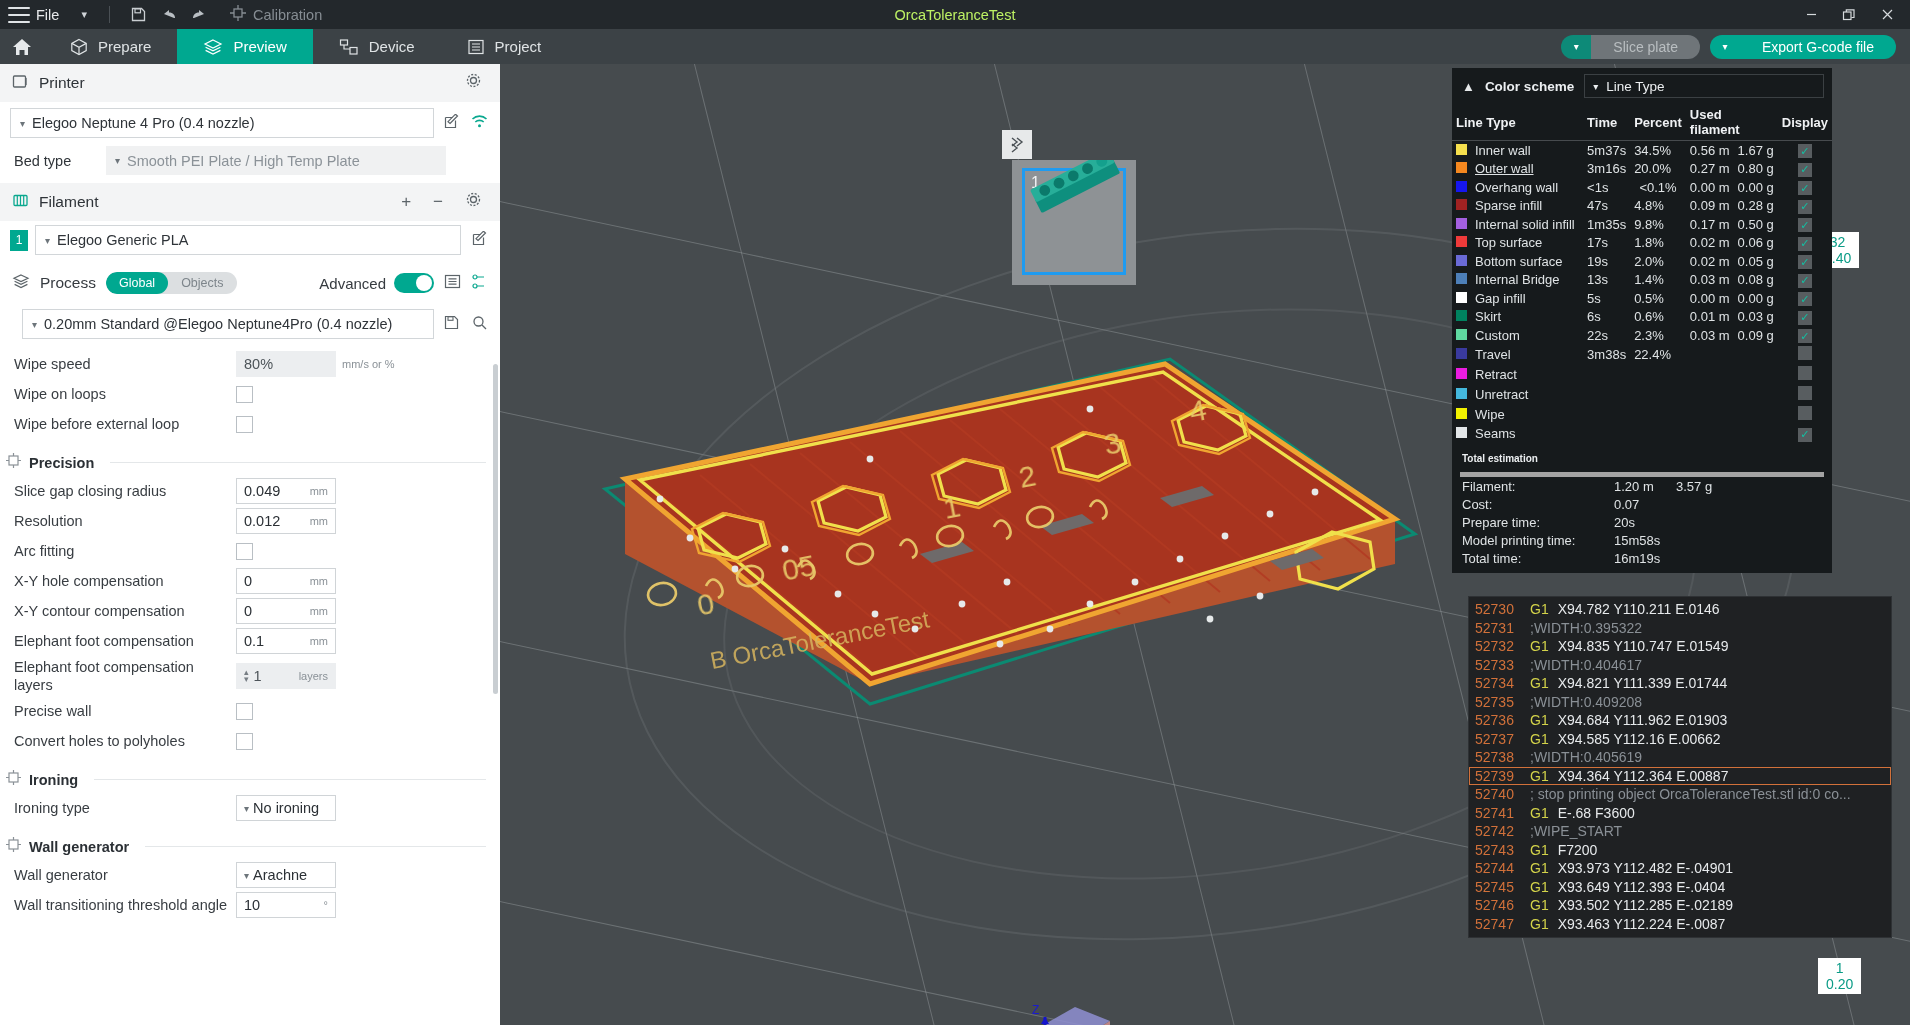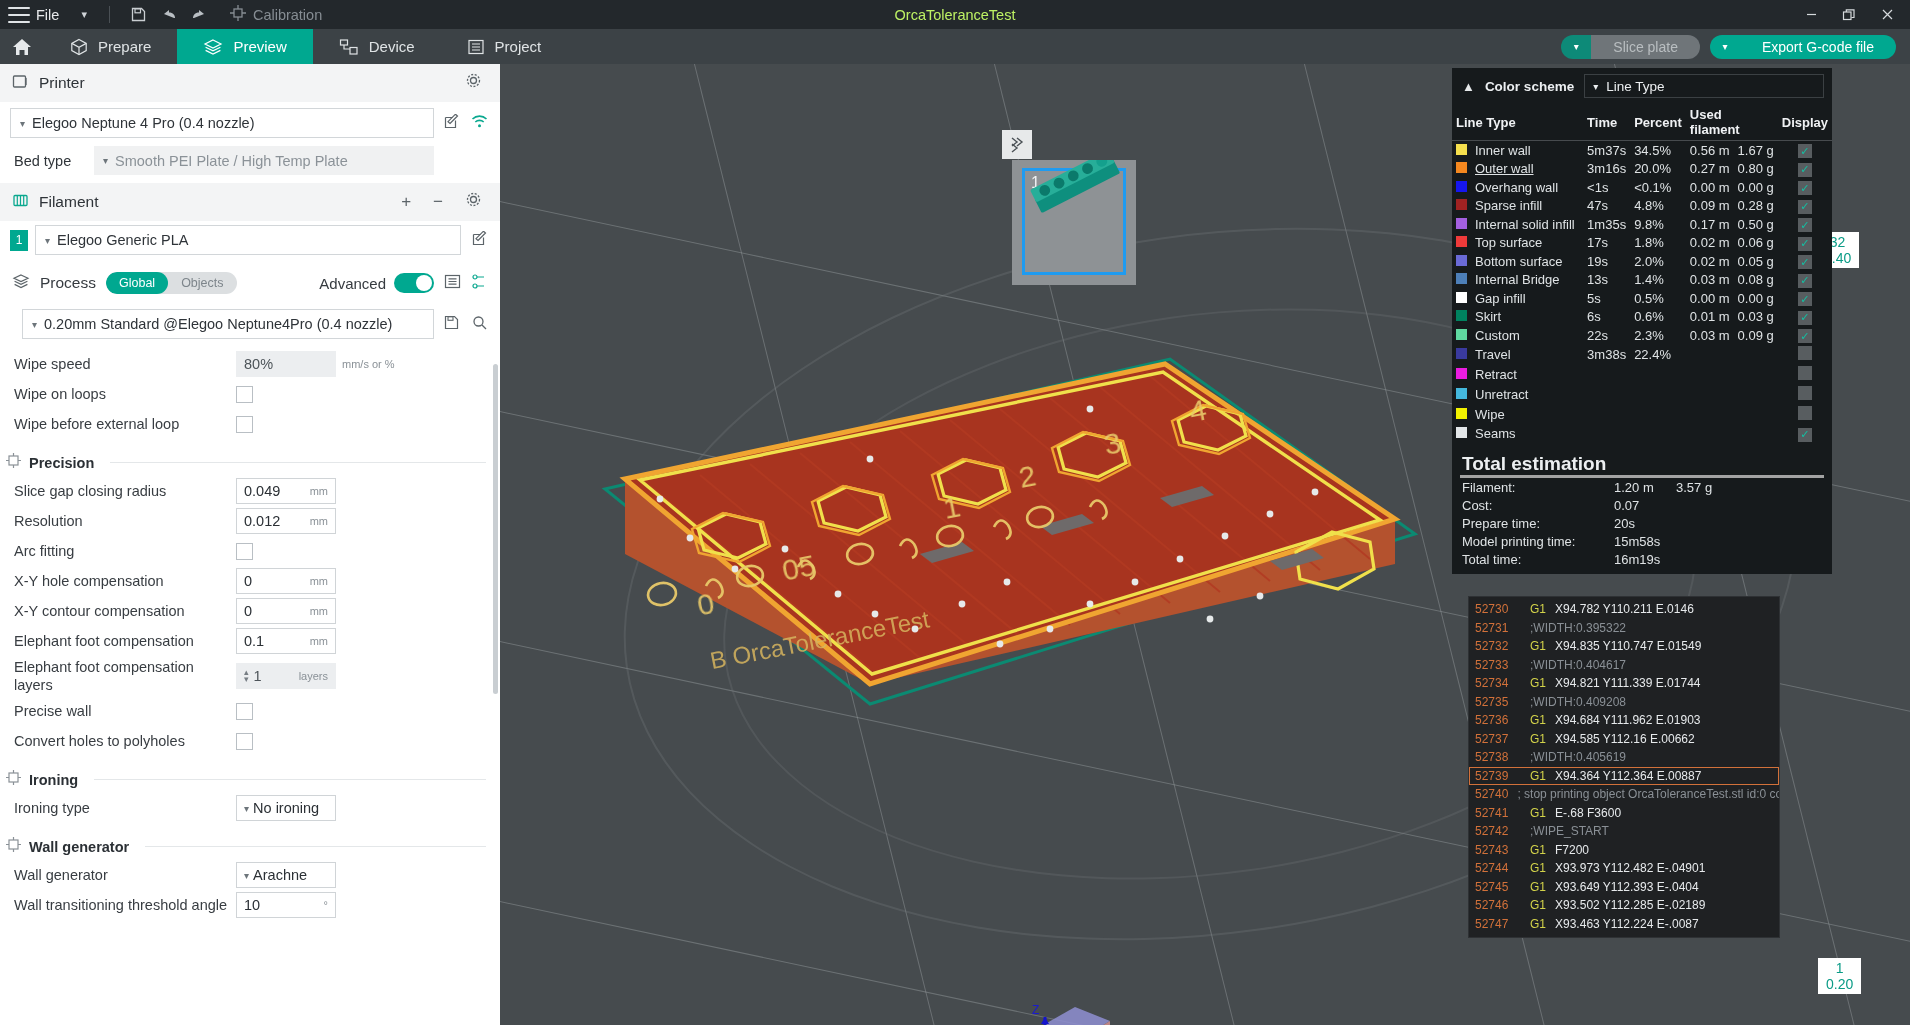--- a/index.html
+++ b/index.html
@@ -60,21 +60,21 @@
   .sec-head .grow { flex:1; }
   .sec-head .act { color:#5c6469; font-size:17px; padding:0 6px; }
   .row-combo { display:flex; align-items:center; gap:6px; padding:6px 10px; }
   .combo {
     flex:1; height:30px; border:1px solid #d2d6d9; background:#fff;
     display:flex; align-items:center; gap:7px; padding:0 9px; font-size:14.5px; color:#2f3439;
   }
   .combo.flat { border:none; background:#f0f1f2; color:#8b9298; }
   .caret-d { color:#6d757b; font-size:10px; }
   .mini-ico { color:#5c6469; width:22px; text-align:center; font-size:15px; }
-  .bedrow { display:flex; align-items:center; padding:2px 10px 8px 14px; font-size:14.5px; }
+  .bedrow { display:flex; align-items:center; gap:12px; padding:2px 10px 8px 14px; font-size:14.5px; }
   .bedrow .lbl { width:80px; color:#2f3439; }
   .fil-row { display:flex; align-items:center; gap:7px; padding:4px 10px 8px 10px; }
   .fil-badge { width:18px; height:21px; background:#00a890; color:#fff; font-size:12px;
                display:flex; align-items:center; justify-content:center; }
   .proc-head { display:flex; align-items:center; height:40px; padding:0 12px; gap:10px; font-size:15.5px; }
   .seg { display:flex; background:#dcdfe1; border-radius:11px; height:22px; overflow:hidden; font-size:12.5px; }
   .seg span { display:flex; align-items:center; padding:0 13px; color:#7d858b; }
   .seg span.on { background:#00a890; color:#fff; border-radius:11px; }
   .adv { margin-left:auto; display:flex; align-items:center; gap:8px; font-size:15px; }
   .toggle { width:40px; height:20px; border-radius:10px; background:#00a890; position:relative; }
@@ -136,30 +136,30 @@
   .lg-select { flex:1; height:24px; border:1px solid #3b4043; background:#161a1c;
                display:flex; align-items:center; gap:8px; padding:0 8px; font-size:13.5px; }
   .lg-table { width:100%; border-collapse:collapse; }
   .lg-table th { font-size:13px; font-weight:bold; text-align:left; padding:3px 4px; color:#f0f2f4; }
   .lg-table thead tr { border-bottom:1px solid #474b4e; }
   .lg-table td { font-size:13px; padding:1.5px 4px; color:#dfe3e5; white-space:nowrap; }
   .sw { width:11px; height:11px; display:inline-block; }
   .cb { width:14px; height:14px; background:#585d60; display:inline-flex; align-items:center; justify-content:center;
         color:#14c0a3; font-size:11px; }
   .tot { margin-top:8px; padding:0 8px; }
-  .tot .h { font-weight:bold; font-size:19px; padding:2px 0 0 2px; border-bottom:3px solid #a3a3a3;}
+  .tot .h { font-weight:bold; font-size:10px; padding:2px 0 8px 2px; border-bottom:5px solid #a3a3a3;}
   .tot .r { display:flex; font-size:13px; padding:1.5px 2px; color:#dfe3e5;}
   .tot .r .k { width:152px; }
   .tot .r .v { width:62px; }
 
   
   .gcode {
-    position:absolute; left:1468px; top:596px; width:312px; height:342px;
+    position:absolute; left:1468px; top:596px; width:424px; height:342px;
     background:#1f2123; border:1px solid #2e3134; padding:3px 0 0 0; overflow:hidden;
-    font-family:"Liberation Sans", sans-serif; font-size:12px;
+    font-family:"Liberation Sans", sans-serif; font-size:14px;
   }
   .gl { display:flex; gap:9px; padding:1px 6px; white-space:nowrap; line-height:16.5px;}
   .gl .ln { color:#d2713a; width:46px; text-align:left; }
   .gl .cmd { color:#d3d34a; }
   .gl .txt { color:#e7eaec; }
   .gl .cmt { color:#8a9096; }
   .gl.sel { border:1px solid #d2713a; padding:0px 5px; }
 </style>
 </head>
 <body>
@@ -728,21 +728,21 @@
             <td style="width:46px;">3m16s</td>
             <td style="width:44px;">20.0%</td>
             <td style="width:46px;">0.27 m</td>
             <td style="width:42px;">0.80 g</td>
             <td style="text-align:center;"><span class="cb">✓</span></td>
           </tr>
           <tr>
             <td style="width:18px;"><span class="sw" style="background:#1616f0;"></span></td>
             <td style="width:124px;">Overhang wall</td>
             <td style="width:46px;">&lt;1s</td>
-            <td style="width:44px;">&lt;0.1%</td>
+            <td style="width:44px;text-align:center;">&lt;0.1%</td>
             <td style="width:46px;">0.00 m</td>
             <td style="width:42px;">0.00 g</td>
             <td style="text-align:center;"><span class="cb">✓</span></td>
           </tr>
           <tr>
             <td style="width:18px;"><span class="sw" style="background:#a02222;"></span></td>
             <td style="width:124px;">Sparse infill</td>
             <td style="width:46px;">47s</td>
             <td style="width:44px;">4.8%</td>
             <td style="width:46px;">0.09 m</td>

